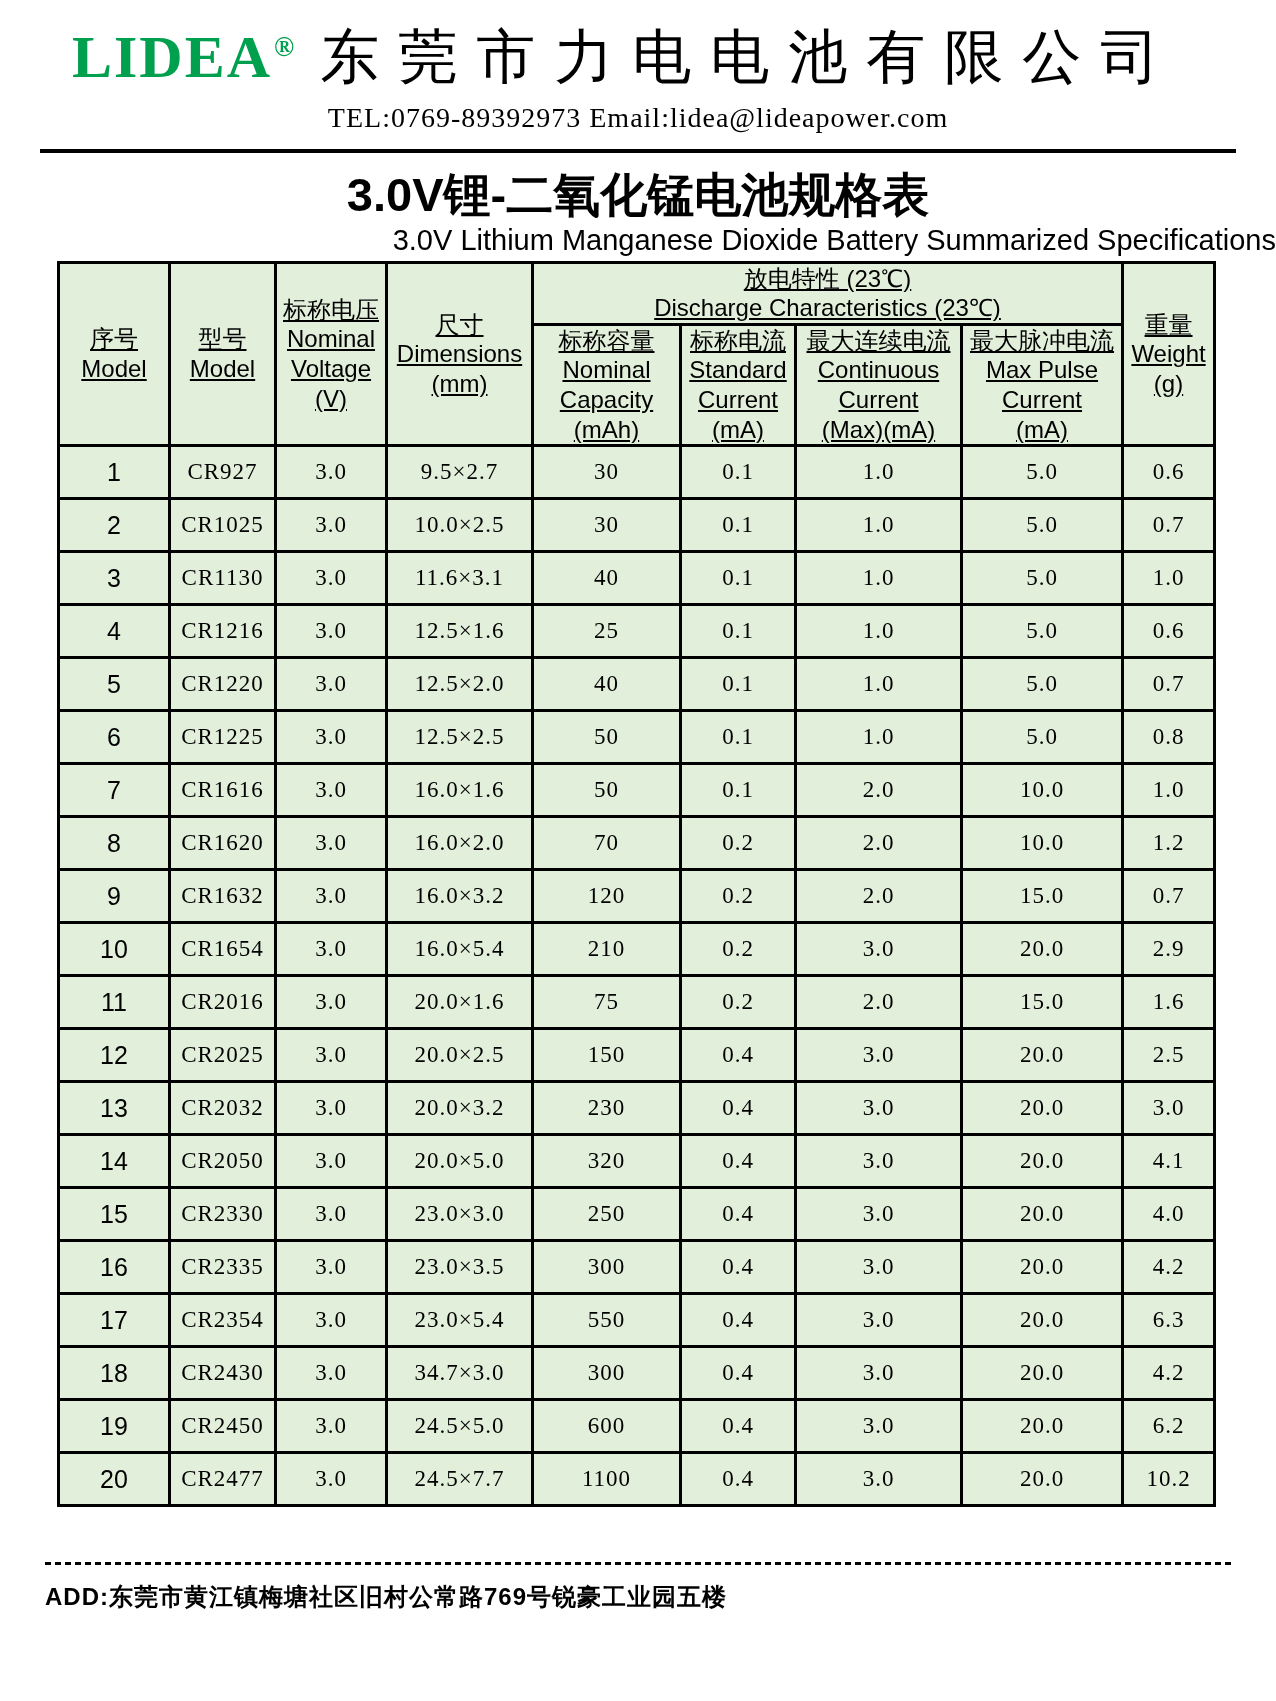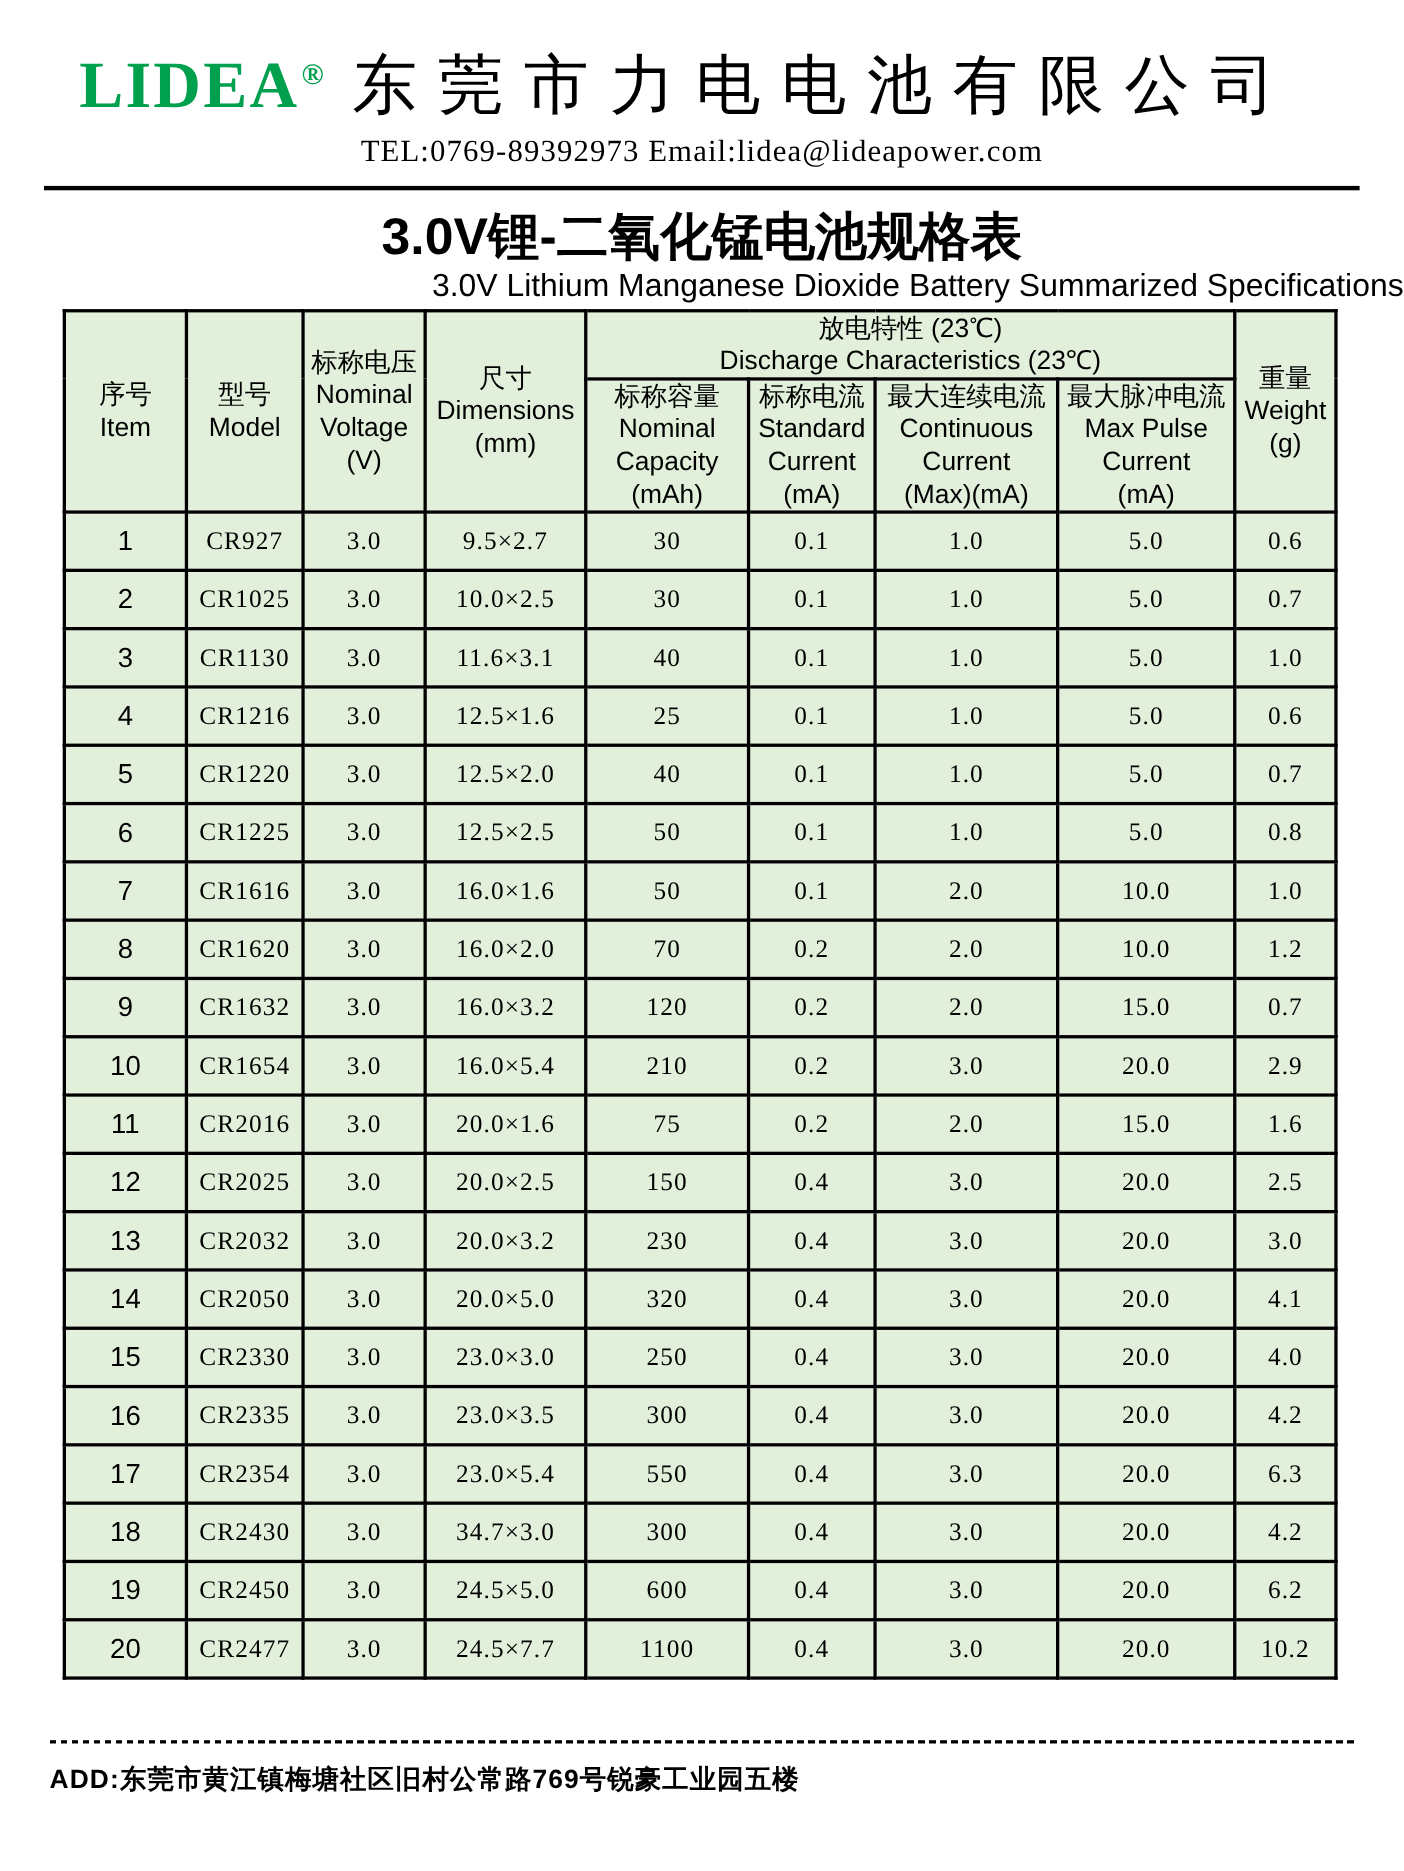--- a/index.html
+++ b/index.html
@@ -10,21 +10,21 @@
   }
   *{margin:0;padding:0;box-sizing:border-box;}
   html,body{background:#ffffff;}
   body{
     width:1276px;height:1701px;
     font-family:"Liberation Sans", sans-serif;
     color:var(--text);
     overflow:hidden;
     position:relative;
   }
-  .page{width:1276px;height:1701px;padding-top:36px;overflow:hidden;}
+  .page{width:1276px;height:1701px;padding-top:16px;overflow:hidden;}
 
   
   .brand-row{
     display:flex;justify-content:flex-start;align-items:center;
     padding-left:72px;height:82px;
   }
   .logo{
     font-family:"Liberation Serif", serif;
     font-weight:bold;font-size:60px;line-height:1;
     color:var(--logo-green);
@@ -71,20 +71,21 @@
   table.spec th, table.spec td{
     border:3px solid var(--border);
     background:var(--cell-bg);
     text-align:center;vertical-align:middle;
     overflow:hidden;
   }
   table.spec th{
     font-weight:400;font-size:24px;line-height:1.23;
     white-space:pre-line;
     font-family:"Liberation Sans", sans-serif;
+    text-decoration:underline;
   }
   tr.hrow-group th.hg{height:60px;}
   tr.hrow-sub th{height:118px;}
   tbody td{height:53px;}
   td.c-item{
     font-family:"Liberation Sans", sans-serif;
     font-size:25px;
   }
   td.c-data{
     font-family:"Liberation Serif", serif;
@@ -128,21 +129,21 @@
       <col style="width:146px">
         <col style="width:148px">
         <col style="width:115px">
       <col style="width:166px">
         <col style="width:161px">
         <col style="width:92px">
     </colgroup>
     <thead>
       <tr class="hrow-group">
         <th rowspan="2">序号
-Item</th>
+Model</th>
         <th rowspan="2">型号
 Model</th>
         <th rowspan="2">标称电压
 Nominal
 Voltage
 (V)</th>
         <th rowspan="2">尺寸
 Dimensions
 (mm)</th>
         <th colspan="4" class="hg">放电特性 (23℃)

